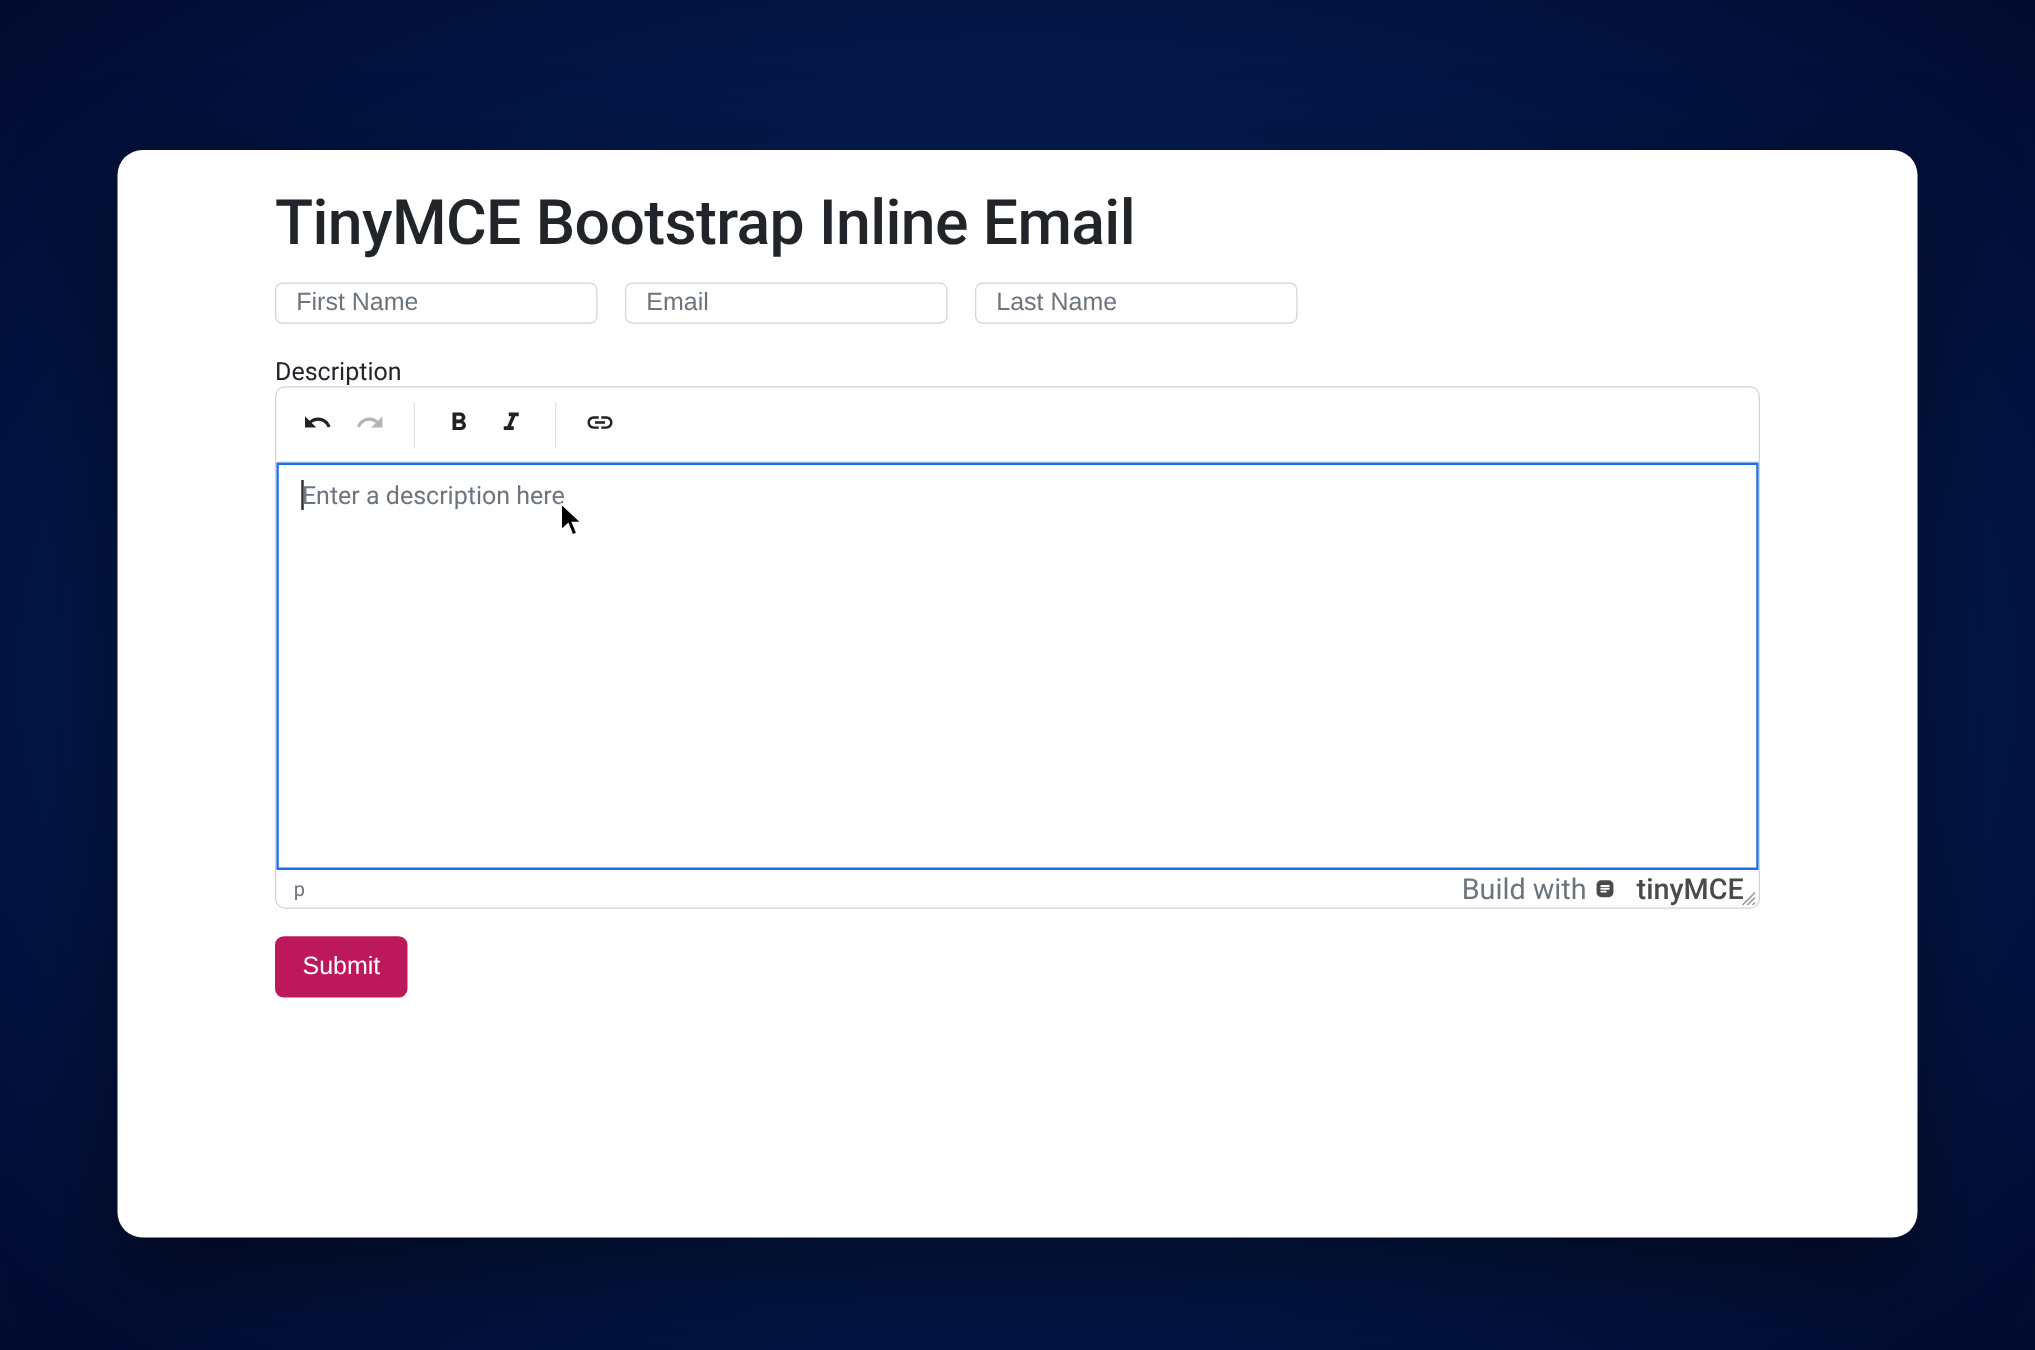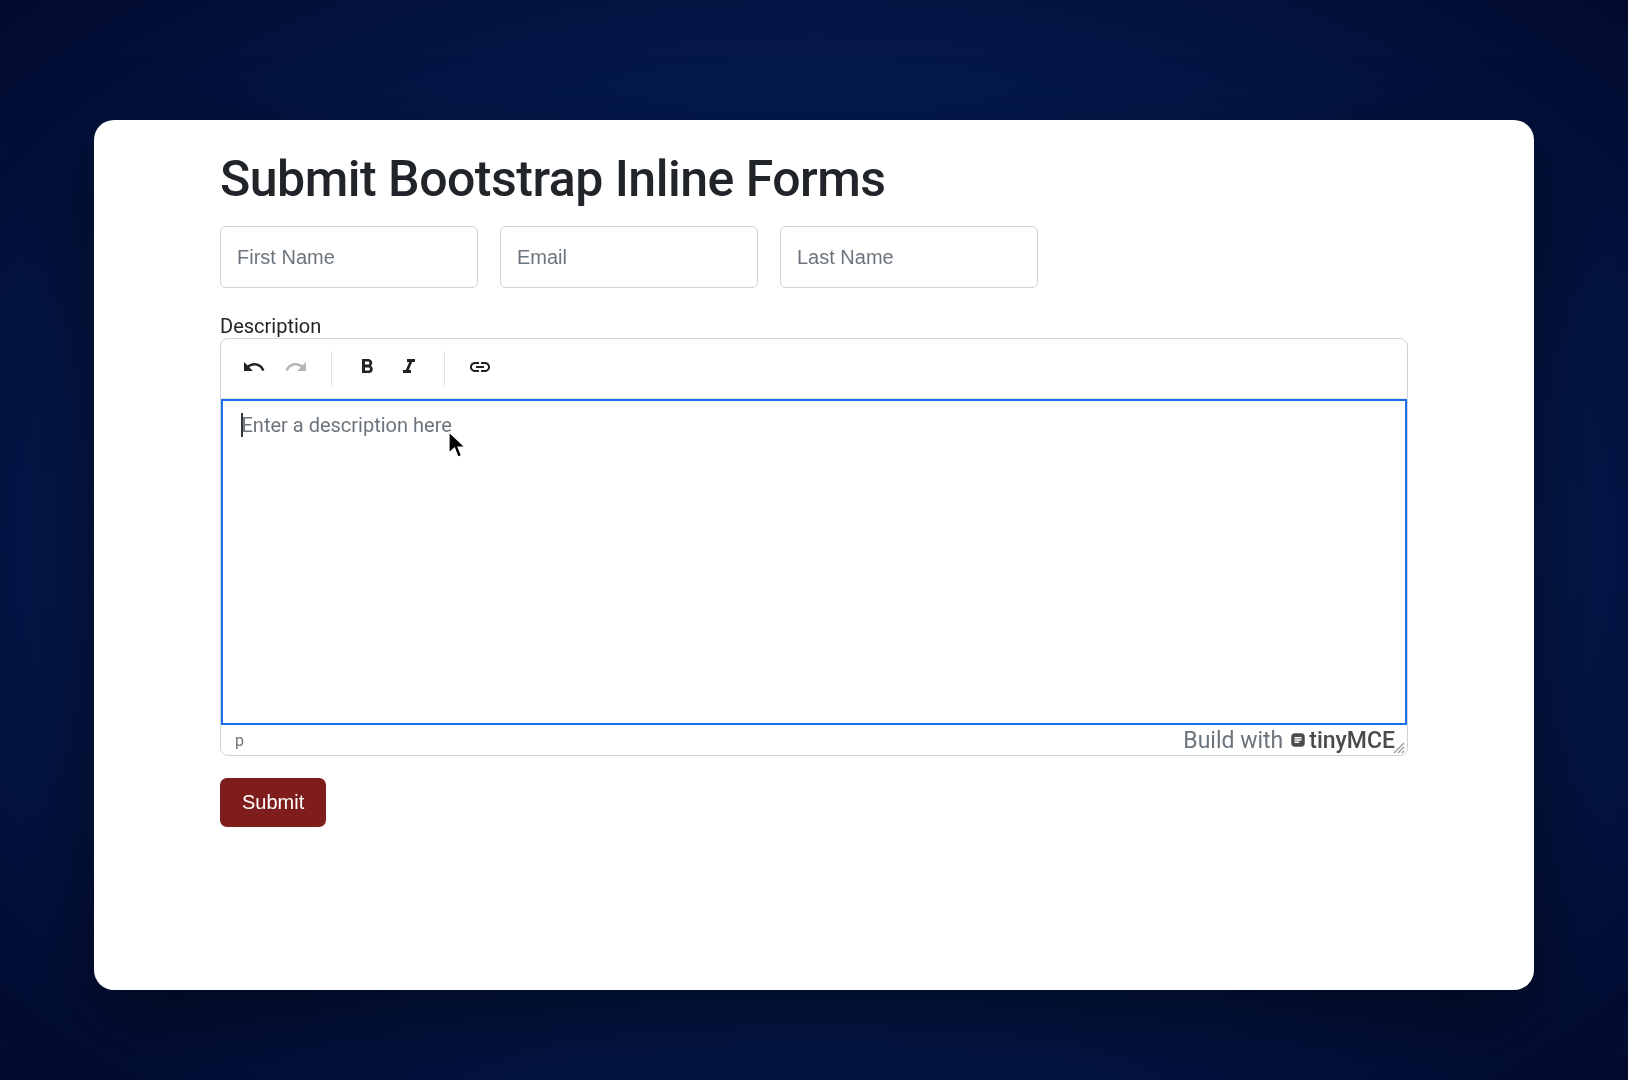--- a/index.html
+++ b/index.html
@@ -37,21 +37,21 @@
     }
     
     .input-row {
       display: flex;
       gap: 22px;
       margin-bottom: 26px;
     }
     
     .text-input {
       width: 258px;
-      height: 62px;
+      height: 33px;
       border: 1px solid #ced4da;
       border-radius: 6px;
       padding: 0 16px;
       font-size: 20px;
       color: #212529;
       background: #fff;
     }
     
     .text-input::placeholder {
       color: #6c757d;
@@ -144,42 +144,42 @@
       align-items: center;
       gap: 6px;
       color: #6c757d;
       font-size: 23px;
       justify-content: flex-end;
     }
     
     .brand-logo {
       display: inline-flex;
       align-items: center;
-      gap: 2px;
+      gap: 16px;
       font-weight: 500;
       color: #4a4a4a;
     }
     
     .brand-logo svg {
       width: 18px;
       height: 18px;
     }
     
     .resize-handle {
       position: absolute;
       right: 2px;
       bottom: 1px;
       color: #999;
       font-size: 14px;
       line-height: 8px;
     }
     
     .submit-btn {
       margin-top: 22px;
-      background: #7f1d1d;
+      background: #be185d;
       color: #fff;
       border: none;
       border-radius: 7px;
       padding: 13px 22px;
       font-size: 20px;
       cursor: pointer;
     }
     
     .cursor-svg {
       position: absolute;
@@ -199,21 +199,21 @@
       margin-right: -1px;
       position: relative;
       top: -2px;
     }
   </style>
 </head>
 <body>
 
 <div class="card">
 
-  <h1>Submit Bootstrap Inline Forms</h1>
+  <h1>TinyMCE Bootstrap Inline Email</h1>
 
   <div class="input-row">
     <input type="text" class="text-input" placeholder="First Name" style="">
     <input type="text" class="text-input" placeholder="Email" style="">
     <input type="text" class="text-input" placeholder="Last Name" style="">
   </div>
 
   <label class="desc-label">Description</label>
 
   <div class="editor-wrap">

